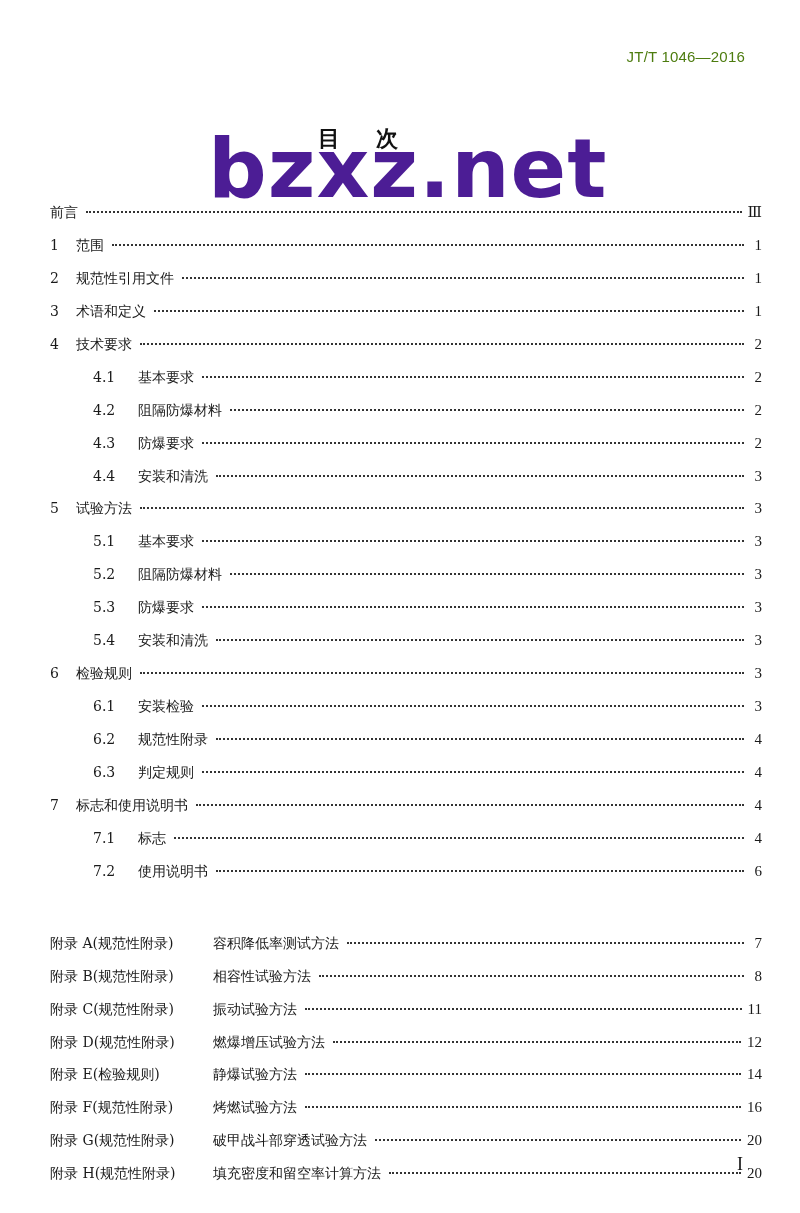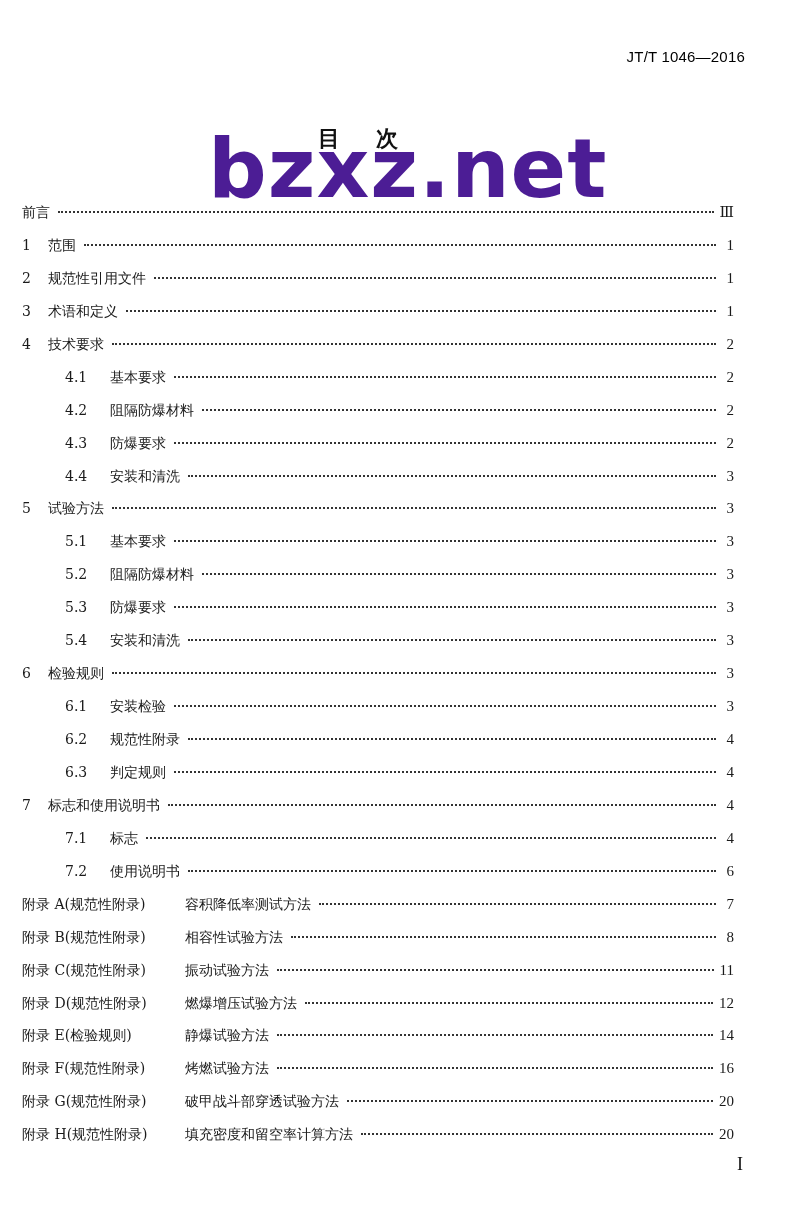--- a/index.html
+++ b/index.html
@@ -15,21 +15,21 @@
       font-family: "DejaVu Serif", "Liberation Serif", serif;
       color: #1a1a1a;
     }
     .std-code {
       position: absolute;
       top: 48px;
       right: 55px;
       font-family: "Liberation Sans", "DejaVu Sans", sans-serif;
       font-size: 15px;
       letter-spacing: 0.2px;
-      color: #000000;
+      color: #4d7c0f;
     }
     .watermark {
       position: absolute;
       left: 208px;
       top: 128px;
       width: 360px;
       text-align: center;
       font-family: "DejaVu Sans", "Liberation Sans", sans-serif;
       font-weight: bold;
       font-size: 82px;
@@ -48,21 +48,21 @@
       font-family: "DejaVu Sans", sans-serif;
       font-weight: bold;
       font-size: 22px;
       letter-spacing: 36px;
       text-indent: 36px;
       color: #111;
       z-index: 2;
     }
     .toc {
       position: absolute;
-      left: 22px;
+      left: 50px;
       top: 200px;
       width: 712px;
       z-index: 2;
     }
     .toc-row {
       display: flex;
       align-items: baseline;
       height: 32.95px;
       font-size: 14px;
       line-height: 24px;
@@ -76,20 +76,21 @@
       min-width: 26px;
       font-size: 14px;
     }
     .level-2 .toc-num {
       min-width: 45px;
       margin-left: 28px;
     }
     .toc-appendix-label {
       display: inline-block;
       width: 163px;
+      margin-top: 39px;
     }
     .toc-label {
       display: inline-block;
     }
     .leader {
       flex: 1;
       margin: 0 6px 0 8px;
       border-bottom: 2px dotted #333;
       height: 0;
       position: relative;

